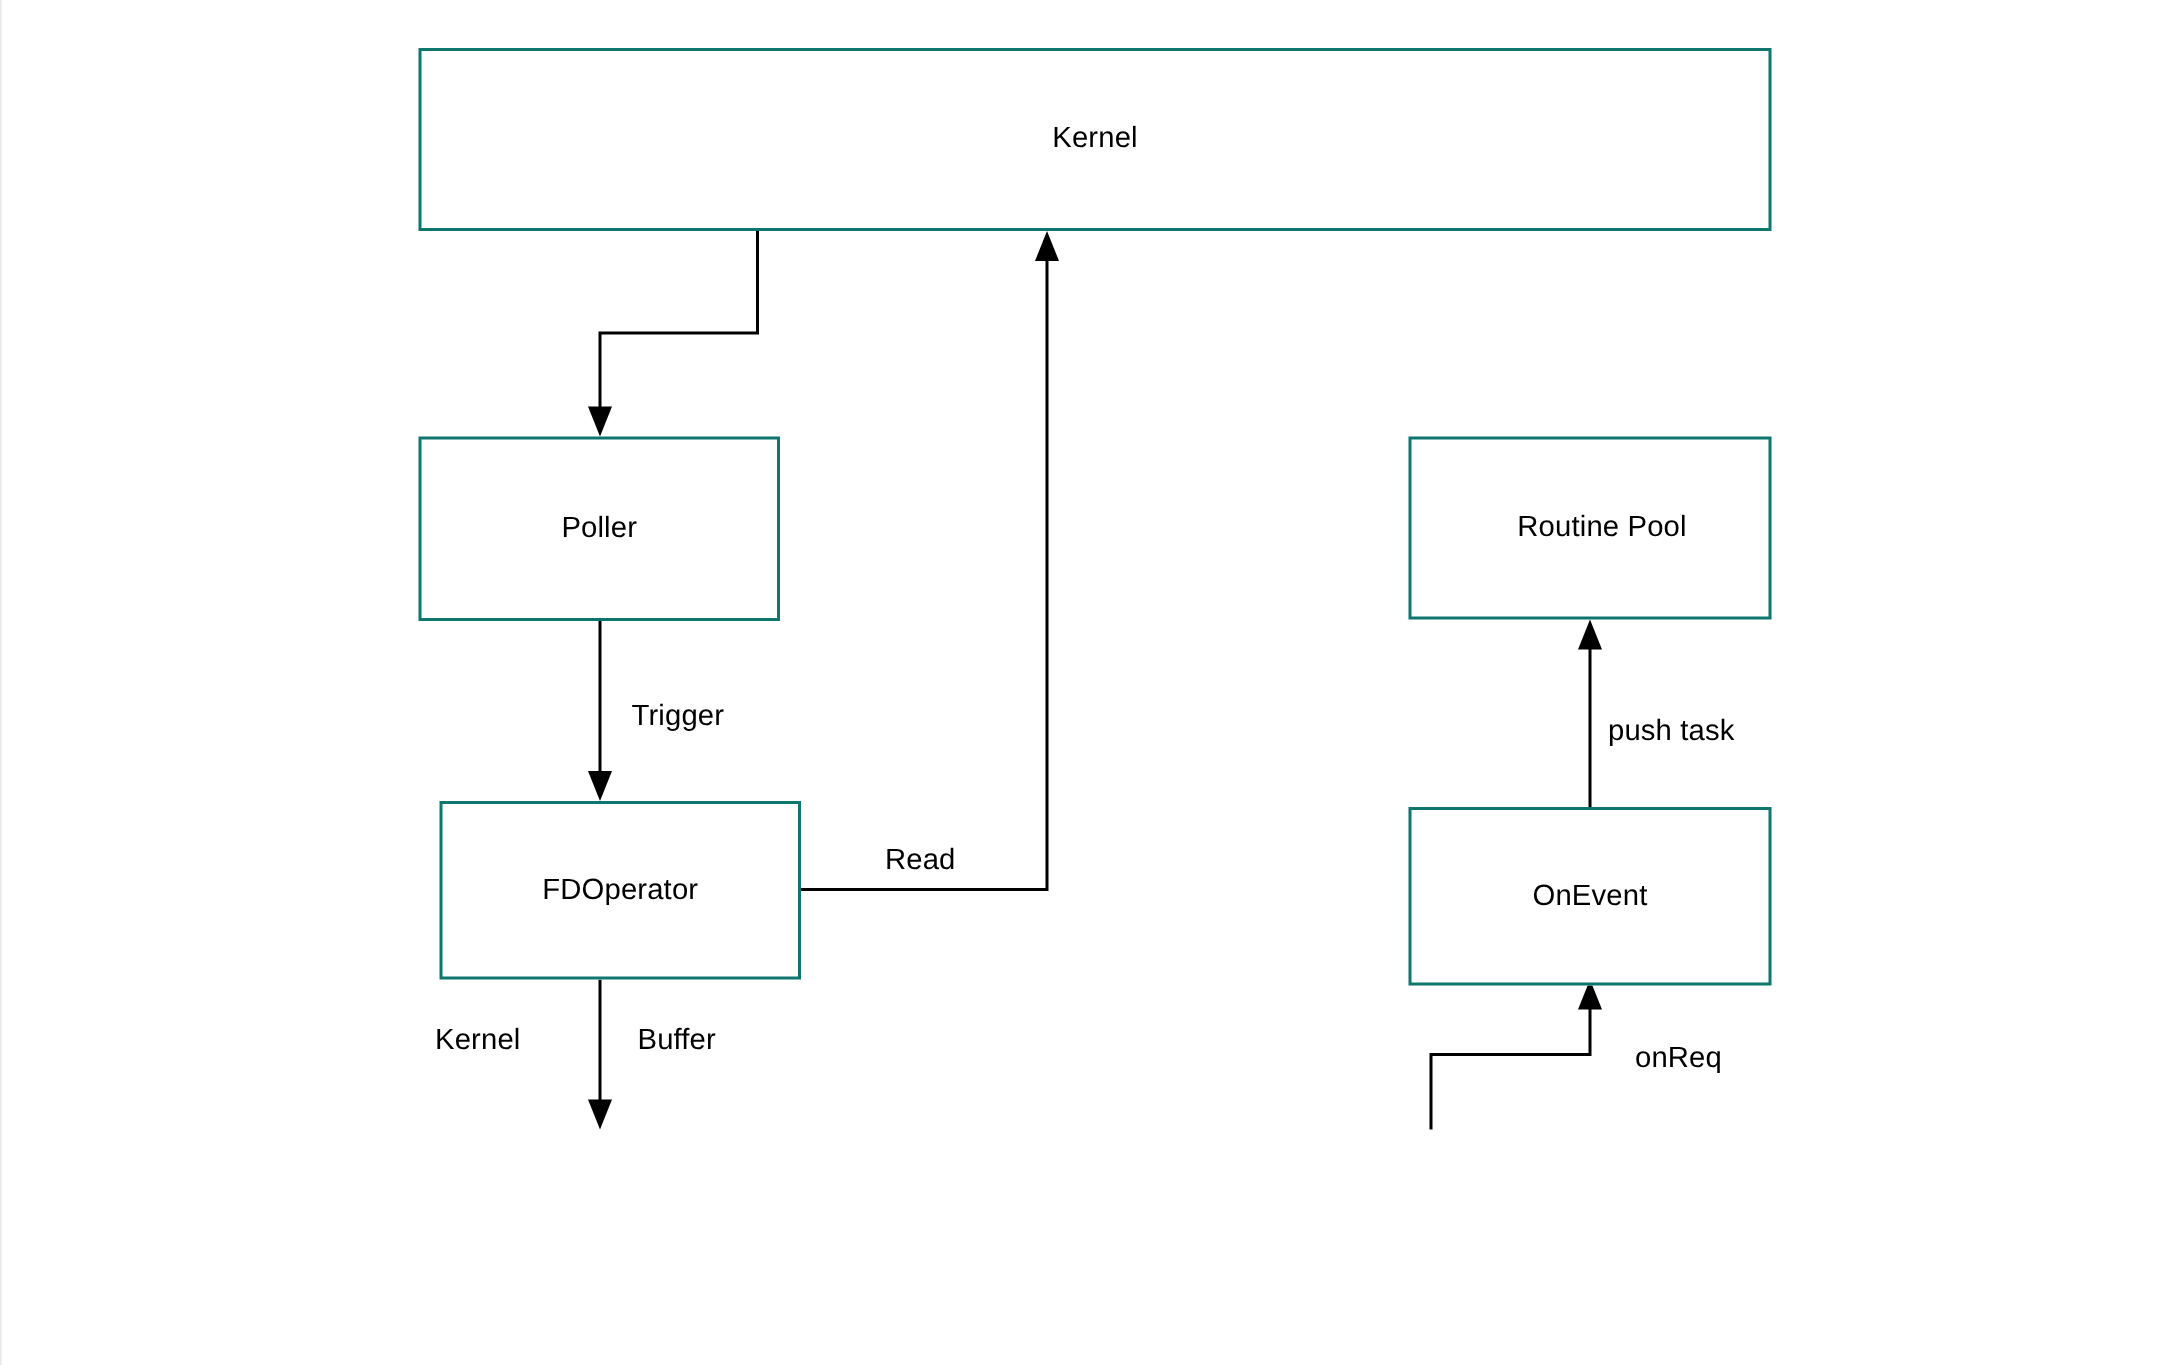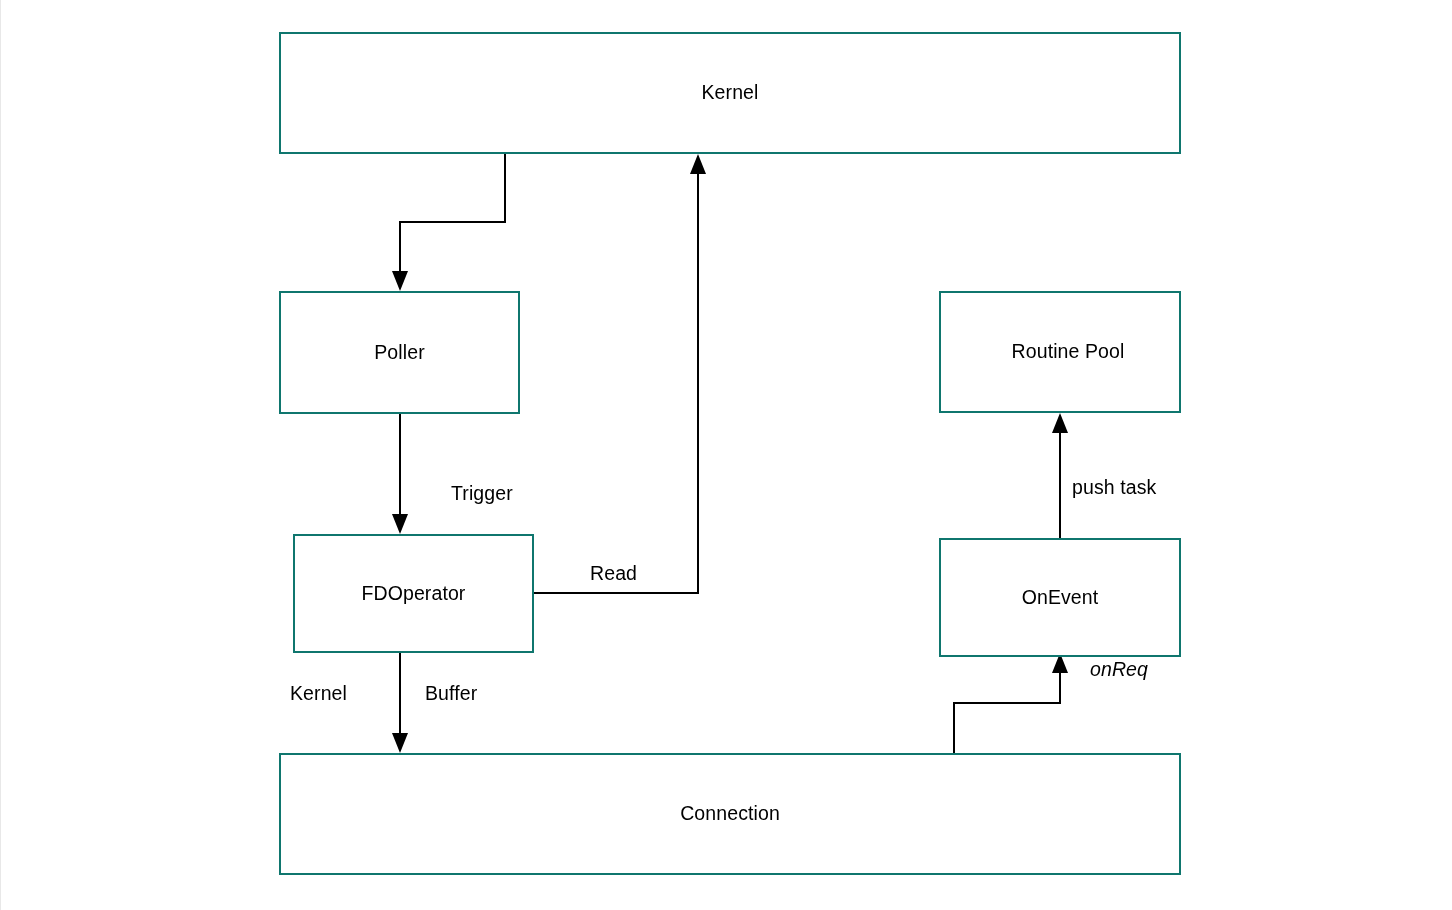--- a/index.html
+++ b/index.html
@@ -105,37 +105,34 @@
   </div>
 
   <div class="node" style="left:278px; top:291px; width:241px; height:123px;">
     <span>Poller</span>
   </div>
 
   <div class="node" style="left:292px; top:534px; width:241px; height:119px;">
     <span>FDOperator</span>
   </div>
 
-  <div class="node" style="left:278px; top:753px; width:902px; height:122px;">
-    <span>Connection</span>
-  </div>
 
   <div class="node" style="left:938px; top:291px; width:242px; height:122px;padding-left:16px;">
     <span>Routine Pool</span>
   </div>
 
   <div class="node" style="left:938px; top:538px; width:242px; height:119px;">
     <span>OnEvent</span>
   </div>
 
-  <div class="edge-label" style="left:420px; top:484px;margin-left:30px;">Trigger</div>
+  <div class="edge-label" style="left:420px; top:468px;">Trigger</div>
 
   <div class="edge-label" style="left:589px; top:564px;">Read</div>
 
   <div class="edge-label" style="left:289px; top:684px;">Kernel</div>
 
   <div class="edge-label" style="left:424px; top:684px;">Buffer</div>
 
   <div class="edge-label" style="left:1071px; top:478px;">push task</div>
 
-  <div class="edge-label" style="left:1089px; top:660px;font-style:italic;">onReq</div>
+  <div class="edge-label" style="left:1089px; top:696px;">onReq</div>
 
 </div>
 
 </body></html>

